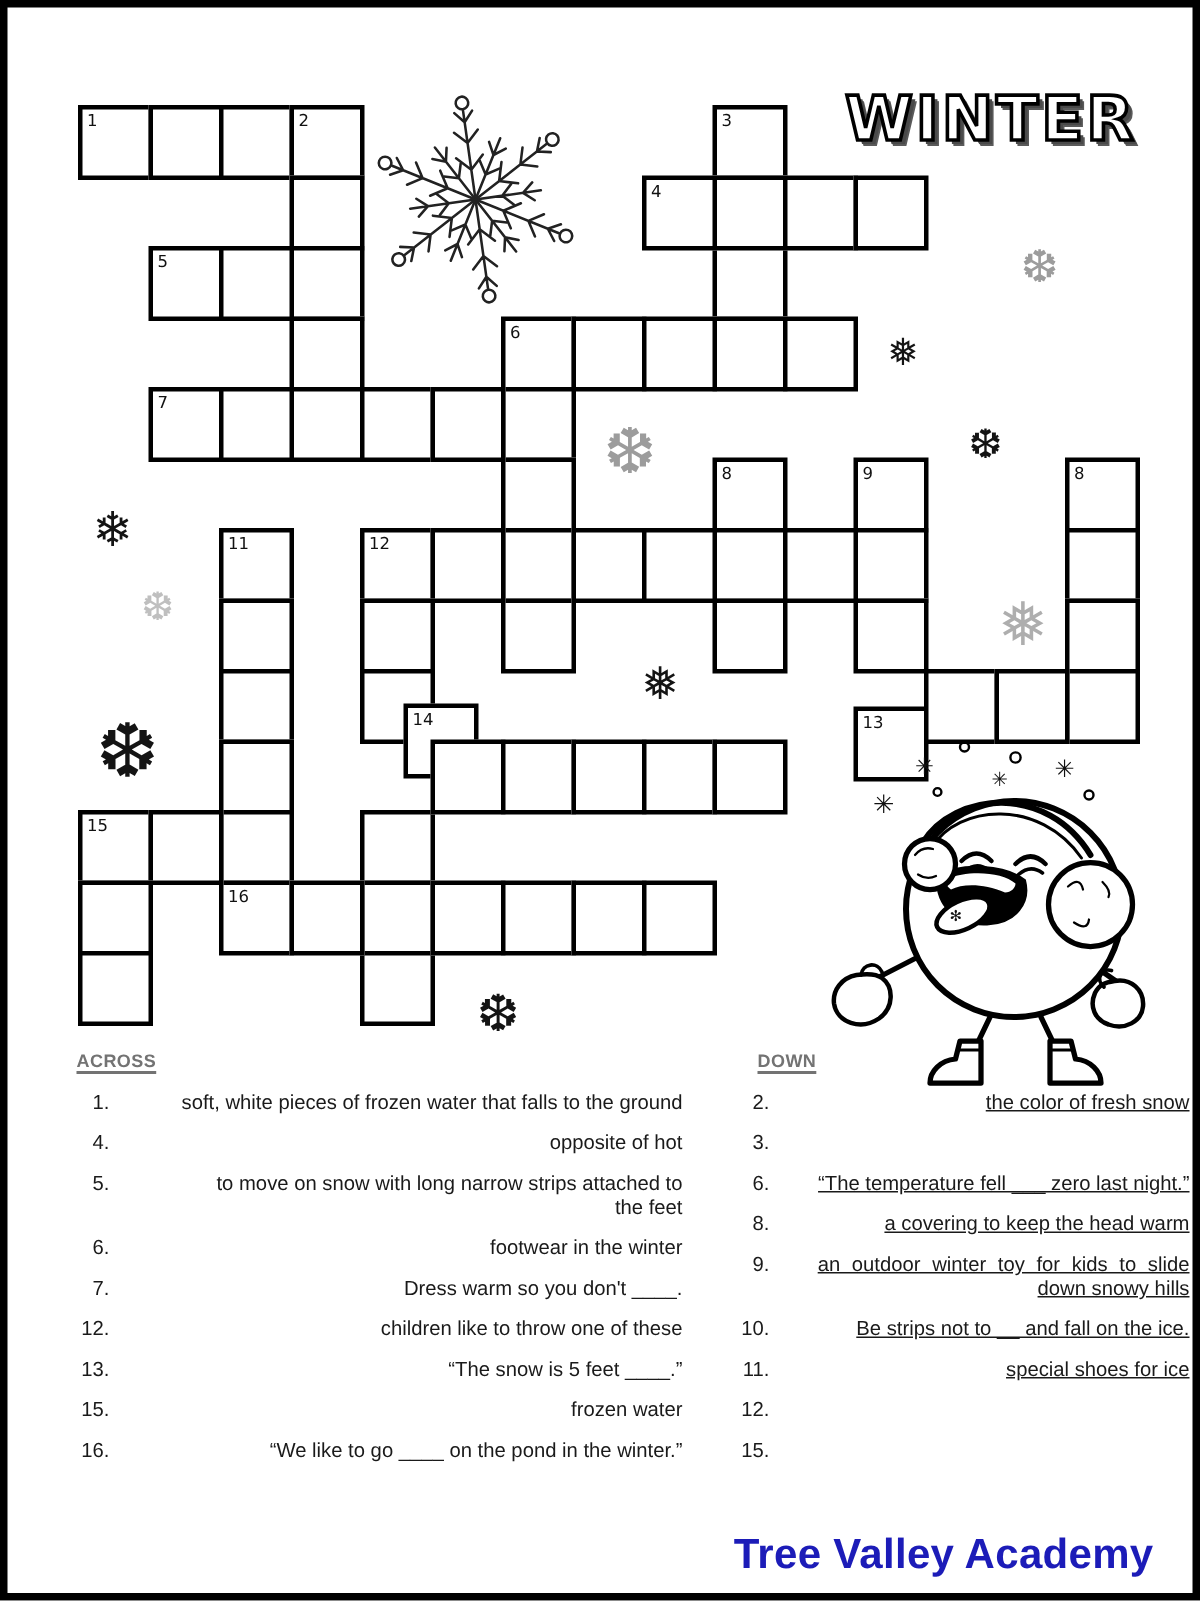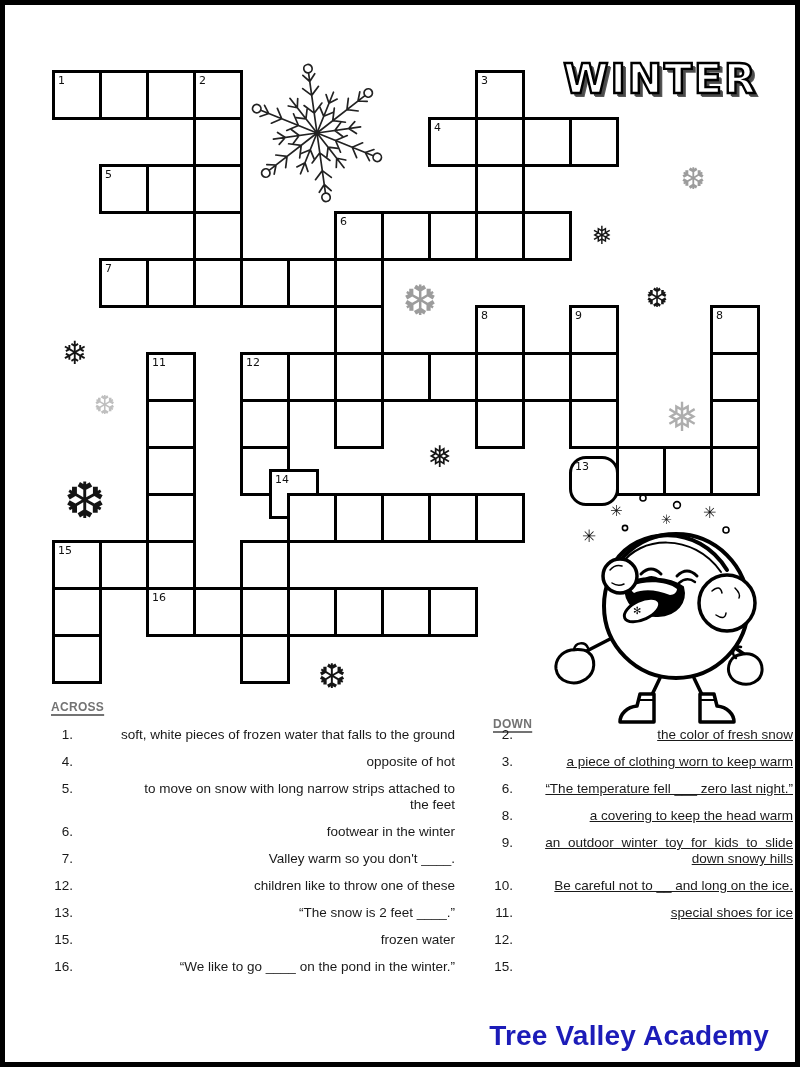--- a/index.html
+++ b/index.html
@@ -133,21 +133,21 @@
       <div class="cell" style="left: 470px; top: 300px;">
         <span class="num">8</span>
       </div>
       <div class="cell" style="left: 470px; top: 347px;"></div>
       <div class="cell" style="left: 470px; top: 394px;"></div>
       <div class="cell" style="left: 564px; top: 300px;">
         <span class="num">9</span>
       </div>
       <div class="cell" style="left: 564px; top: 347px;"></div>
       <div class="cell" style="left: 564px; top: 394px;"></div>
-      <div class="cell" style="left: 564px; top: 451px; border-radius: 17px;">
+      <div class="cell" style="left: 564px; top: 466px;">
         <span class="num">13</span>
       </div>
       <div class="cell" style="left: 705px; top: 300px;">
         <span class="num">8</span>
       </div>
       <div class="cell" style="left: 705px; top: 347px;"></div>
       <div class="cell" style="left: 705px; top: 394px;"></div>
       <div class="cell" style="left: 705px; top: 441px;"></div>
       <div class="cell" style="left: 141px; top: 347px;">
         <span class="num">11</span>
@@ -275,66 +275,65 @@
         <span class="clue-num">5.</span>
         <span class="clue-text">to move on snow with long narrow strips attached to
 the feet</span>
       </div>
       <div class="clue-item">
         <span class="clue-num">6.</span>
         <span class="clue-text">footwear in the winter</span>
       </div>
       <div class="clue-item">
         <span class="clue-num">7.</span>
-        <span class="clue-text">Valley warm so you don't ____.</span>
+        <span class="clue-text">Dress warm so you don't ____.</span>
       </div>
       <div class="clue-item">
         <span class="clue-num">12.</span>
         <span class="clue-text">children like to throw one of these</span>
       </div>
       <div class="clue-item">
         <span class="clue-num">13.</span>
-        <span class="clue-text">“The snow is 2 feet ____.”</span>
+        <span class="clue-text">“The snow is 5 feet ____.”</span>
       </div>
       <div class="clue-item">
         <span class="clue-num">15.</span>
         <span class="clue-text">frozen water</span>
       </div>
       <div class="clue-item">
         <span class="clue-num">16.</span>
         <span class="clue-text">“We like to go ____ on the pond in the winter.”</span>
       </div>
     </div>
 
-  <div class="clue-heading" style="left:488px;top:695px;margin-top:17px;">DOWN</div>
+  <div class="clue-heading" style="left:500px;top:695px;">DOWN</div>
   <div class="clue-col col-down" style="left:484px;top:722px;width:310px;" id="down-list">
       <div class="clue-item">
         <span class="clue-num">2.</span>
         <span class="clue-text">the color of fresh snow</span>
       </div>
       <div class="clue-item">
         <span class="clue-num">3.</span>
-        <span class="clue-text">a piece of clothing worn to keep warm</span>
       </div>
       <div class="clue-item">
         <span class="clue-num">6.</span>
         <span class="clue-text">“The temperature fell ___ zero last night.”</span>
       </div>
       <div class="clue-item">
         <span class="clue-num">8.</span>
         <span class="clue-text">a covering to keep the head warm</span>
       </div>
       <div class="clue-item">
         <span class="clue-num">9.</span>
         <span class="clue-text">an outdoor winter toy for kids to slide
 down snowy hills</span>
       </div>
       <div class="clue-item">
         <span class="clue-num">10.</span>
-        <span class="clue-text">Be careful not to __ and long on the ice.</span>
+        <span class="clue-text">Be strips not to __ and fall on the ice.</span>
       </div>
       <div class="clue-item">
         <span class="clue-num">11.</span>
         <span class="clue-text">special shoes for ice</span>
       </div>
       <div class="clue-item">
         <span class="clue-num">12.</span>
       </div>
       <div class="clue-item">
         <span class="clue-num">15.</span>

